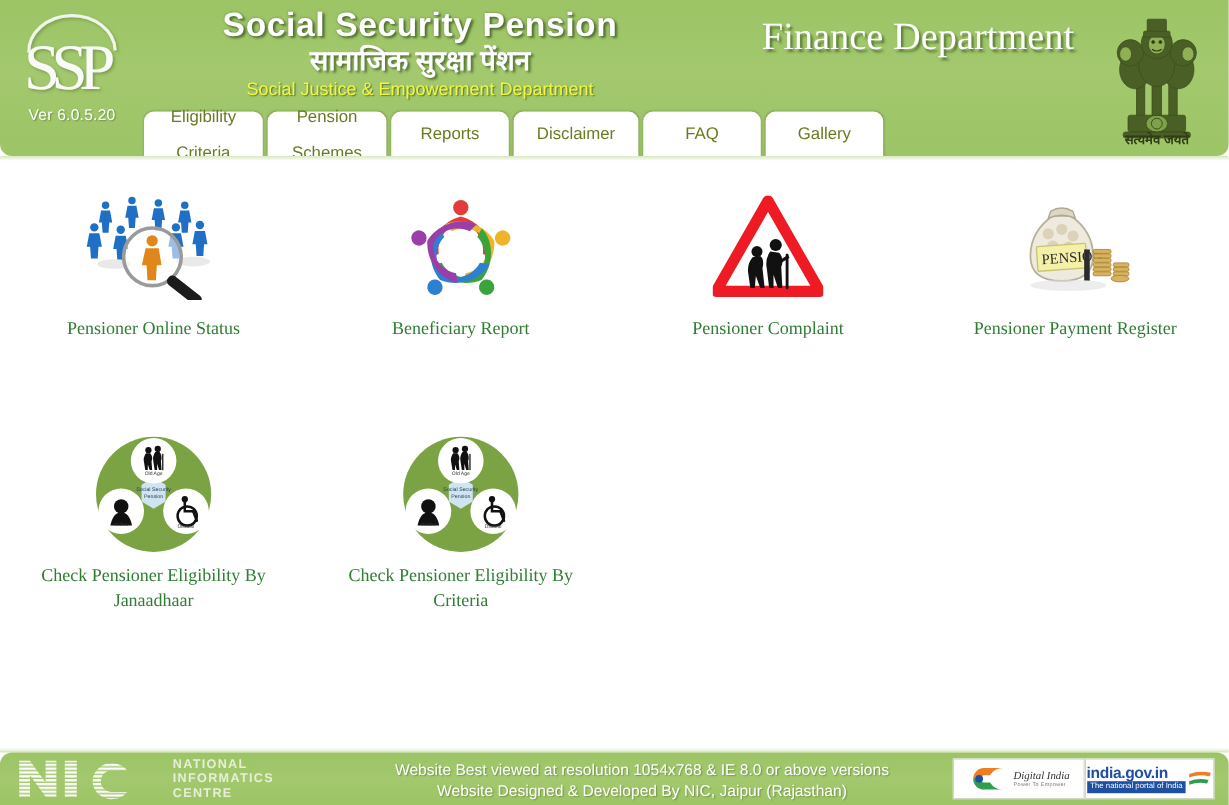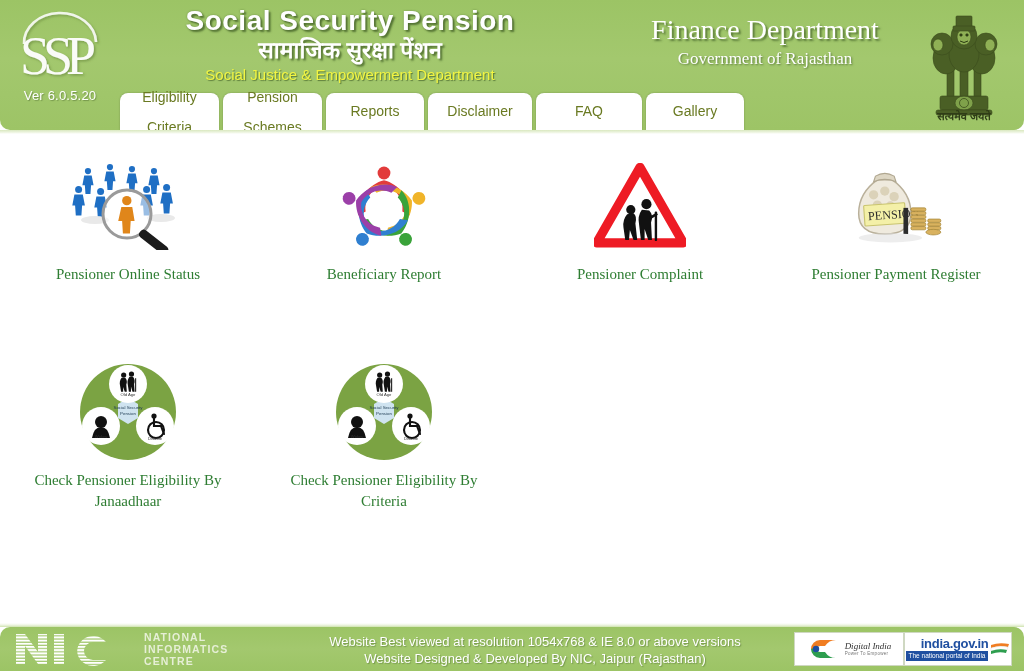--- a/index.html
+++ b/index.html
@@ -39,21 +39,21 @@
     font-size:23px;font-weight:bold;color:#ffffff;line-height:28px;
     text-shadow:2px 2px 2px rgba(60,90,35,.75);
   }
   .t-sub{
     font-size:15px;color:#f2f542;line-height:20px;margin-top:1px;
     text-shadow:1px 1px 1px rgba(60,90,35,.7);
   }
   .title-right{position:absolute;left:600px;top:12px;width:330px;text-align:center;}
   .t-fin{
     font-family:"Liberation Serif", serif;
-    font-size:28px;color:#ffffff;line-height:36px;
+    font-size:32px;color:#ffffff;line-height:36px;
     text-shadow:2px 2px 2px rgba(60,90,35,.7);
   }
   .t-gov{
     font-family:"Liberation Serif", serif;
     font-size:17px;color:#ffffff;line-height:22px;
     text-shadow:1px 1px 2px rgba(60,90,35,.7);
   }
   .emblem{position:absolute;right:16px;top:2px;width:88px;height:126px;}
   .emblem-caption{
     position:absolute;right:16px;top:108px;width:88px;text-align:center;
@@ -154,21 +154,20 @@
     </div>
 
     <div class="title-center">
       <div class="t-main">Social Security Pension</div>
       <div class="t-hindi">सामाजिक सुरक्षा पेंशन</div>
       <div class="t-sub">Social Justice &amp; Empowerment Department</div>
     </div>
 
     <div class="title-right">
       <div class="t-fin">Finance Department</div>
-      <div class="t-gov">Government of Rajasthan</div>
     </div>
 
     <svg class="emblem" viewBox="0 0 88 110">
       <g fill="#4a5f25" stroke="#3a4c1c" stroke-width="0.6">
 
         <rect x="20" y="86" width="48" height="14" rx="2"></rect>
         <ellipse cx="44" cy="93" rx="9" ry="7" fill="#7fa14a" stroke="#3a4c1c"></ellipse>
         <circle cx="44" cy="93" r="4.5" fill="none" stroke="#3a4c1c" stroke-width="0.8"></circle>
         <rect x="16" y="100" width="56" height="5" rx="2"></rect>
 
@@ -207,21 +206,21 @@
         <span>
           <span>Pension</span><br><span>Schemes</span>
         </span>
       </div>
       <div class="tab" style="width:98px">
         <span>Reports</span>
       </div>
       <div class="tab" style="width:104px">
         <span>Disclaimer</span>
       </div>
-      <div class="tab" style="width:106px">
+      <div class="tab" style="width:98px">
         <span>FAQ</span>
       </div>
       <div class="tab" style="width:98px">
         <span>Gallery</span>
       </div>
     </div>
   </div>
   <div class="header-underline"></div>
 
   <div class="main">
@@ -475,21 +474,21 @@
           <path d="M4 13 a9 9 0 0 1 9 -9 h16 a13 13 0 0 0 -11 6 h-5 a3 3 0 0 0 0 6 z" fill="#f07d22"></path>
           <path d="M4 13 a9 9 0 0 0 9 9 h16 a13 13 0 0 1 -11 -6 h-5 a3 3 0 0 1 0 -6 z" fill="#2e9e4f"></path>
           <circle cx="9" cy="13" r="3.2" fill="#1f4fa0"></circle>
         </svg>
         <div style="margin-left:4px">
           <div class="di-text">Digital India</div>
           <div class="di-sub">Power To Empower</div>
         </div>
       </div>
       <div class="logo-box ig-box">
-        <div style="text-align:right">
+        <div style="text-align:left">
           <div class="ig-top">india.gov.in</div>
           <div class="ig-bot">The national portal of India</div>
         </div>
         <svg width="20" height="14" viewBox="0 0 20 14" style="margin-left:2px">
           <path d="M1 3 q8 -3 18 -1 l-1 3 q-9 -2 -17 1 z" fill="#f07d22"></path>
           <path d="M1 6 q8 -3 17 -1 l-1 3 q-8 -2 -16 1 z" fill="#ffffff" stroke="#ccc" stroke-width=".3"></path>
           <path d="M1 9 q8 -3 16 -1 l-1 3 q-7 -2 -15 1 z" fill="#2e9e4f"></path>
         </svg>
       </div>
     </div>

